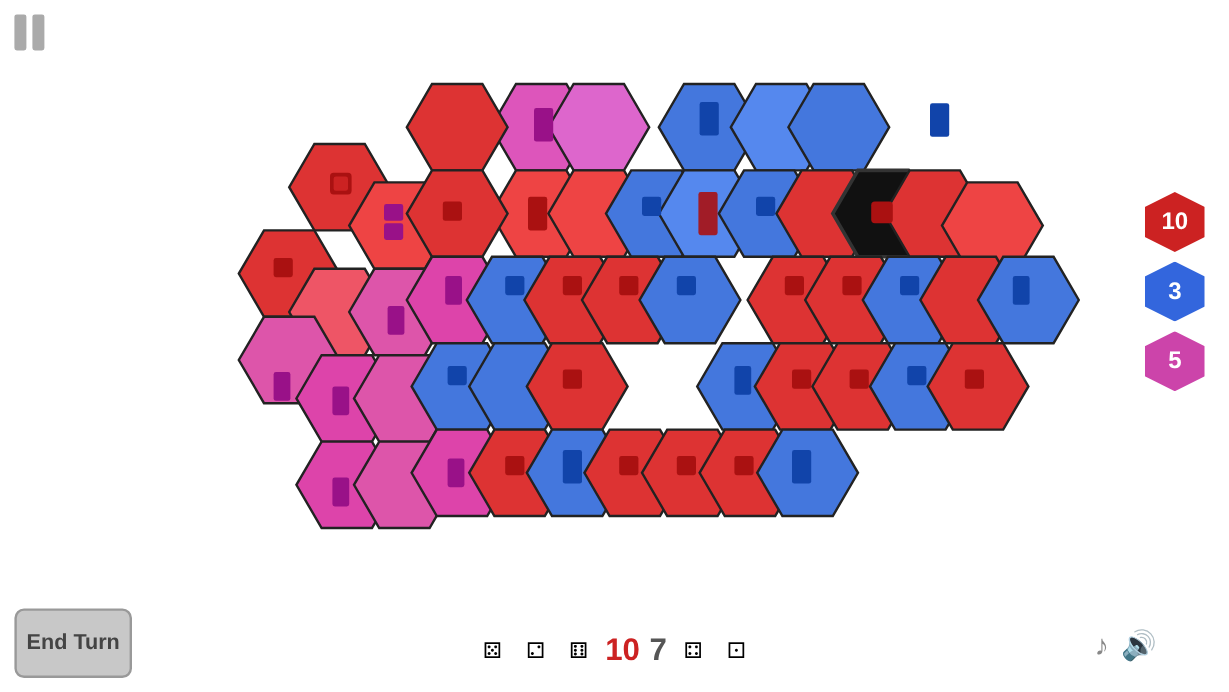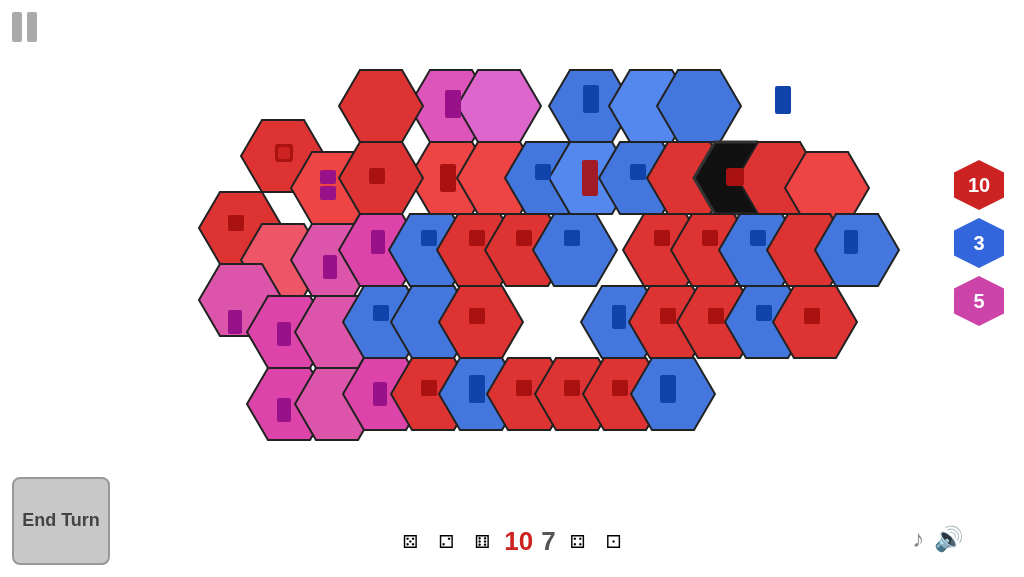--- a/index.html
+++ b/index.html
@@ -27,21 +27,21 @@
       background: #aaa;
       border-radius: 2px;
     }
 
     
     #end-turn-btn {
       position: absolute;
       left: 12px;
       bottom: 12px;
       width: 98px;
-      height: 88px;
+      height: 58px;
       background: #c8c8c8;
       border: 2px solid #999;
       border-radius: 8px;
       font-size: 18px;
       font-weight: bold;
       color: #444;
       cursor: pointer;
       display: flex;
       align-items: center;
       justify-content: center;

